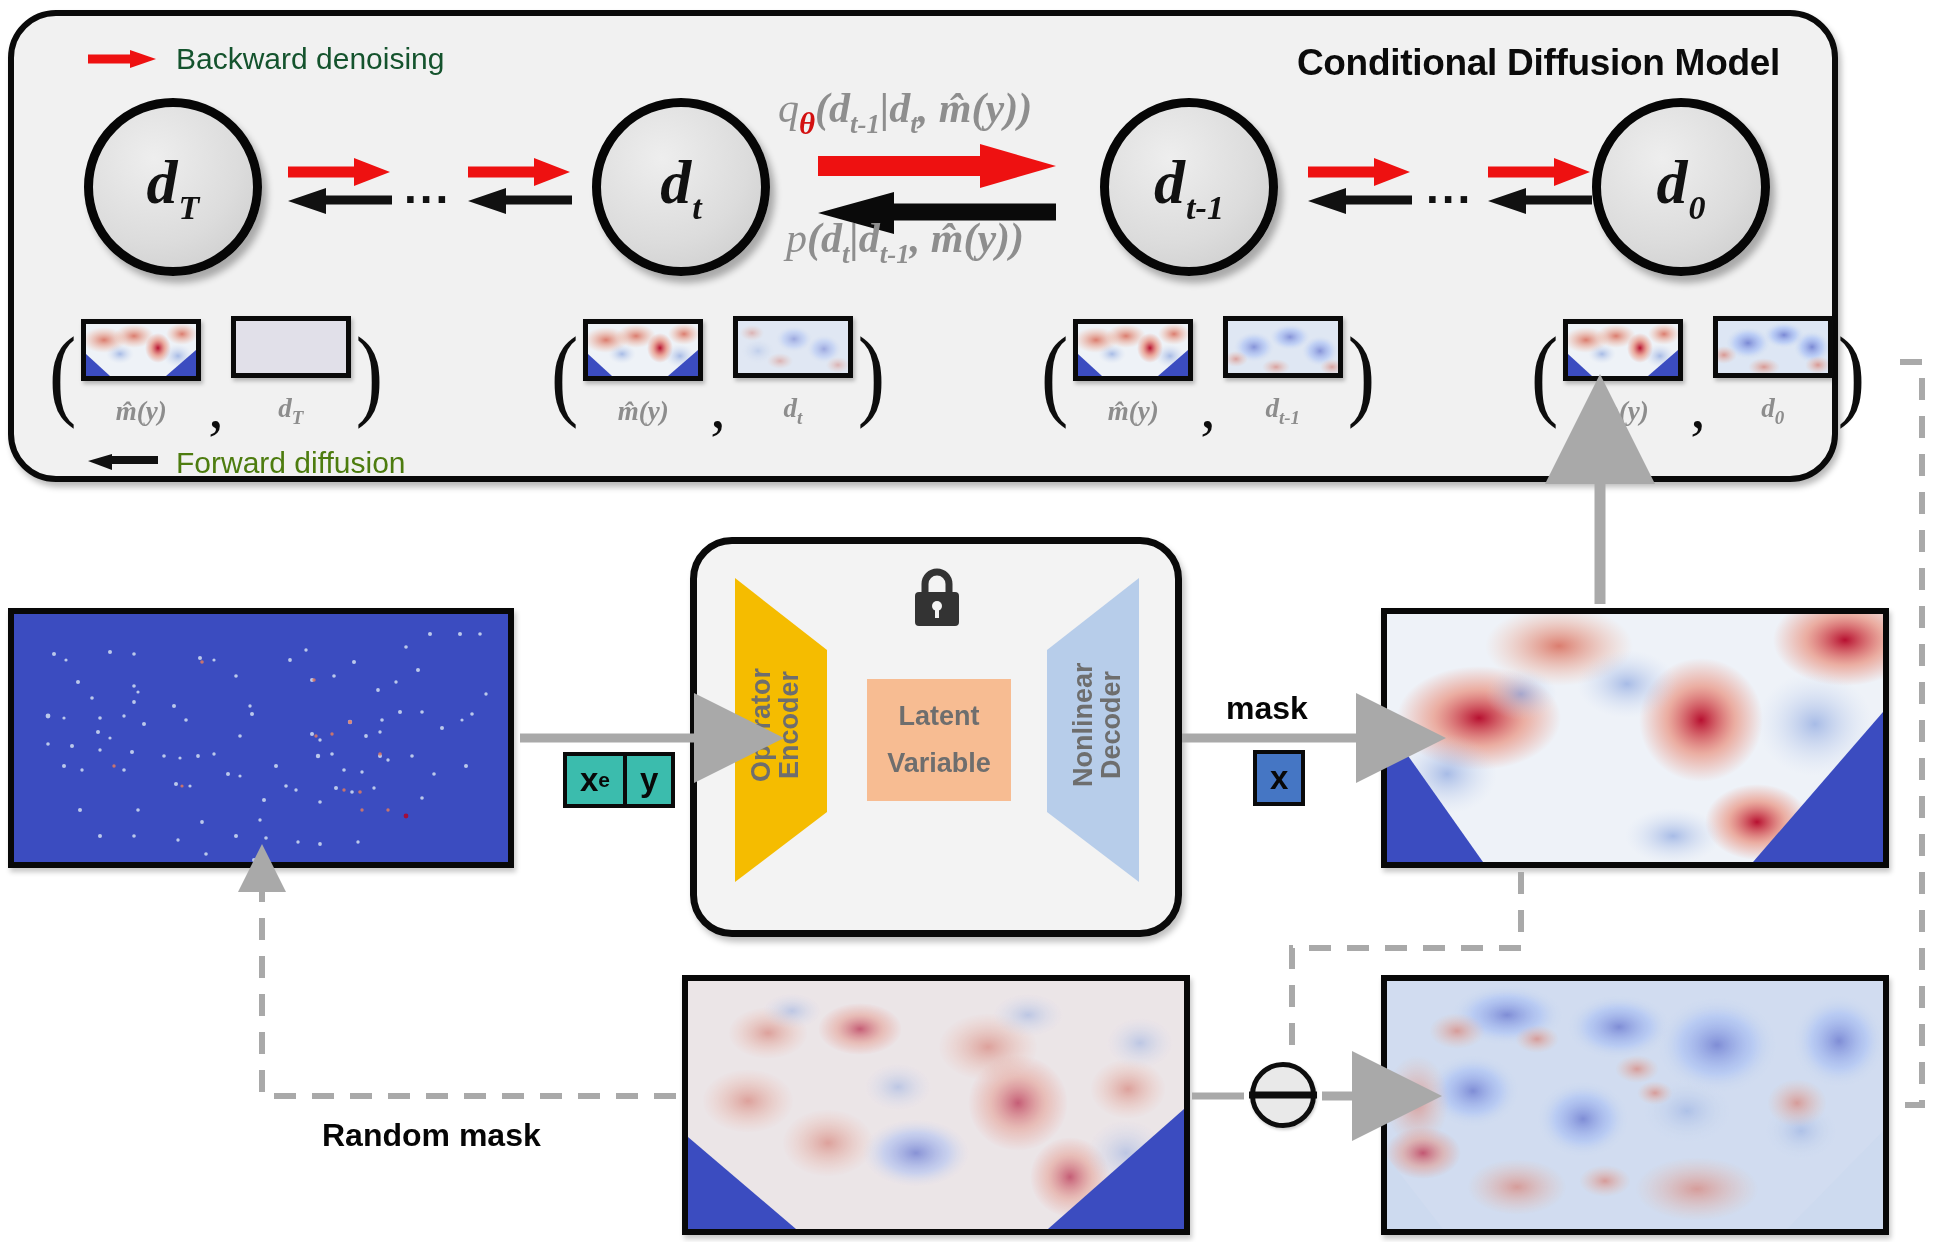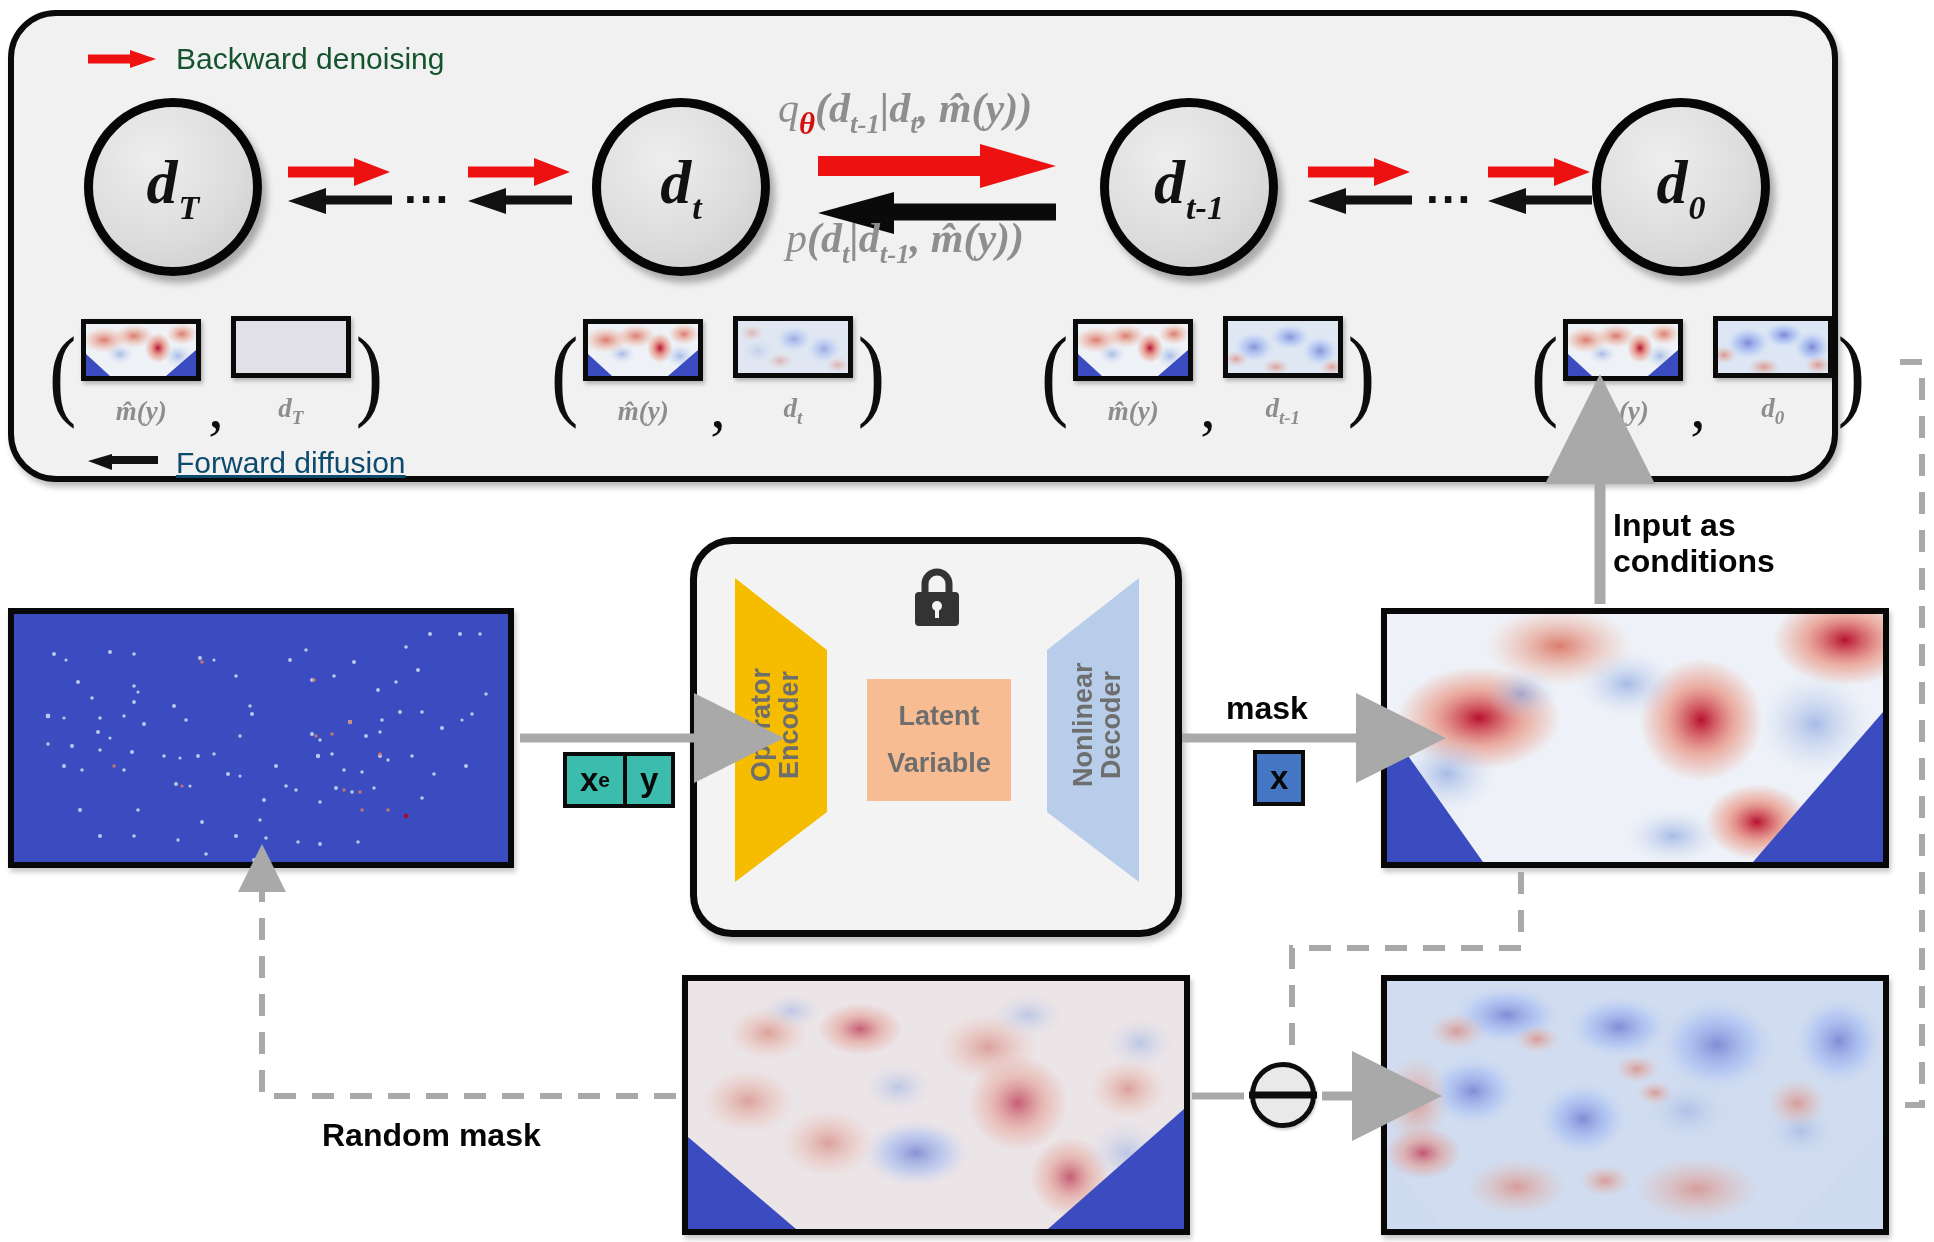--- a/index.html
+++ b/index.html
@@ -32,21 +32,21 @@
     font-size: 37px;
     font-weight: bold;
     color: #0b0b0b;
     letter-spacing: -0.3px;
   }
 
   
   .legend-backward { position: absolute; left: 72px; top: 26px; display: flex; align-items: center; gap: 16px; }
   .legend-forward  { position: absolute; left: 72px; top: 430px; display: flex; align-items: center; gap: 16px; }
   .legend-text { font-size: 30px; color: #14532d; }
-  .legend-forward .legend-text { color: #0c4a6e; text-decoration: underline; }
+  .legend-forward .legend-text { color: #4d7c0f; }
 
   
   .state-circle {
     position: absolute;
     width: 178px; height: 178px;
     border-radius: 50%;
     background: radial-gradient(circle at 38% 32%, #eeeeee 0%, #dcdcdc 58%, #c9c9c9 100%);
     border: 9px solid #060606;
     box-shadow: 5px 7px 7px rgba(0,0,0,0.30);
     display: flex; align-items: center; justify-content: center;
@@ -234,20 +234,21 @@
         <path d="M0,0 L8,4 L0,8 z" fill="#a9a9a9"></path>
       </marker>
       <marker id="ah-gray-l" markerWidth="12" markerHeight="12" refX="2" refY="5" orient="auto">
         <path d="M0,0 L10,5 L0,10 z" fill="#a9a9a9"></path>
       </marker>
     </defs>
   </svg>
 
   <div class="diffusion-panel">
 
+    <div class="panel-title">Conditional Diffusion Model</div>
 
     <div class="legend-backward">
       <svg width="74" height="22">
         <path d="M2,11 L50,11" stroke="#ee1111" stroke-width="9"></path>
         <path d="M44,2 L70,11 L44,20 z" fill="#ee1111"></path>
       </svg>
       <span class="legend-text">Backward denoising</span>
     </div>
 
     <div class="legend-forward">
@@ -710,23 +711,20 @@
     </div>
     <div class="tag-cell">y</div>
   </div>
 
   <div class="tag-group" style="left:1253px; top:750px; background:#4576c4;">
     <div class="tag-cell">x</div>
   </div>
 
   <div class="label-bold" style="left:1226px; top:690px;">mask</div>
 
-  <div class="label-bold two-line" style="left:1613px; top:508px;">
-    <span>Input as</span><br><span>conditions</span>
-  </div>
 
   <div class="label-bold" style="left:322px; top:1117px;">Random mask</div>
 
   <div class="minus-op" style="left:1250px; top:1062px;"></div>
 
   <svg class="overlay">
 
     <path d="M520,738 L712,738" stroke="#a9a9a9" stroke-width="9" fill="none" marker-end="url(#ah-gray-l)"></path>
 
     <path d="M1182,738 L1374,738" stroke="#a9a9a9" stroke-width="9" fill="none" marker-end="url(#ah-gray-l)"></path>

